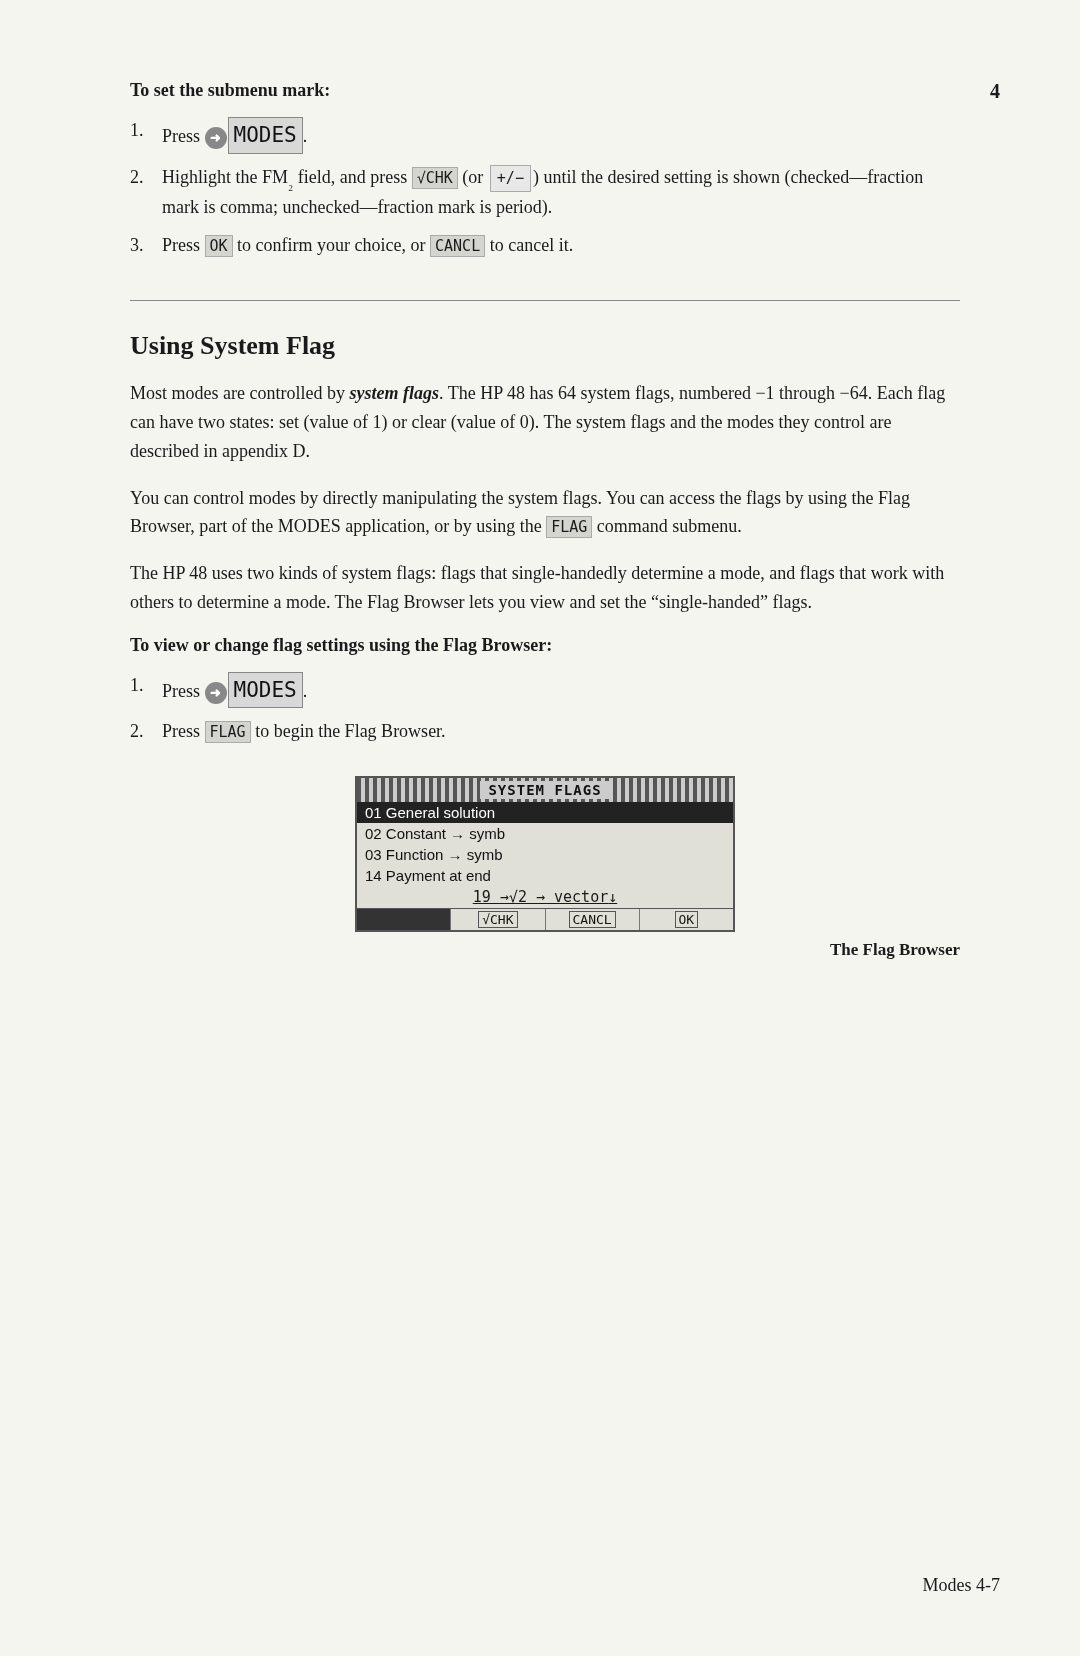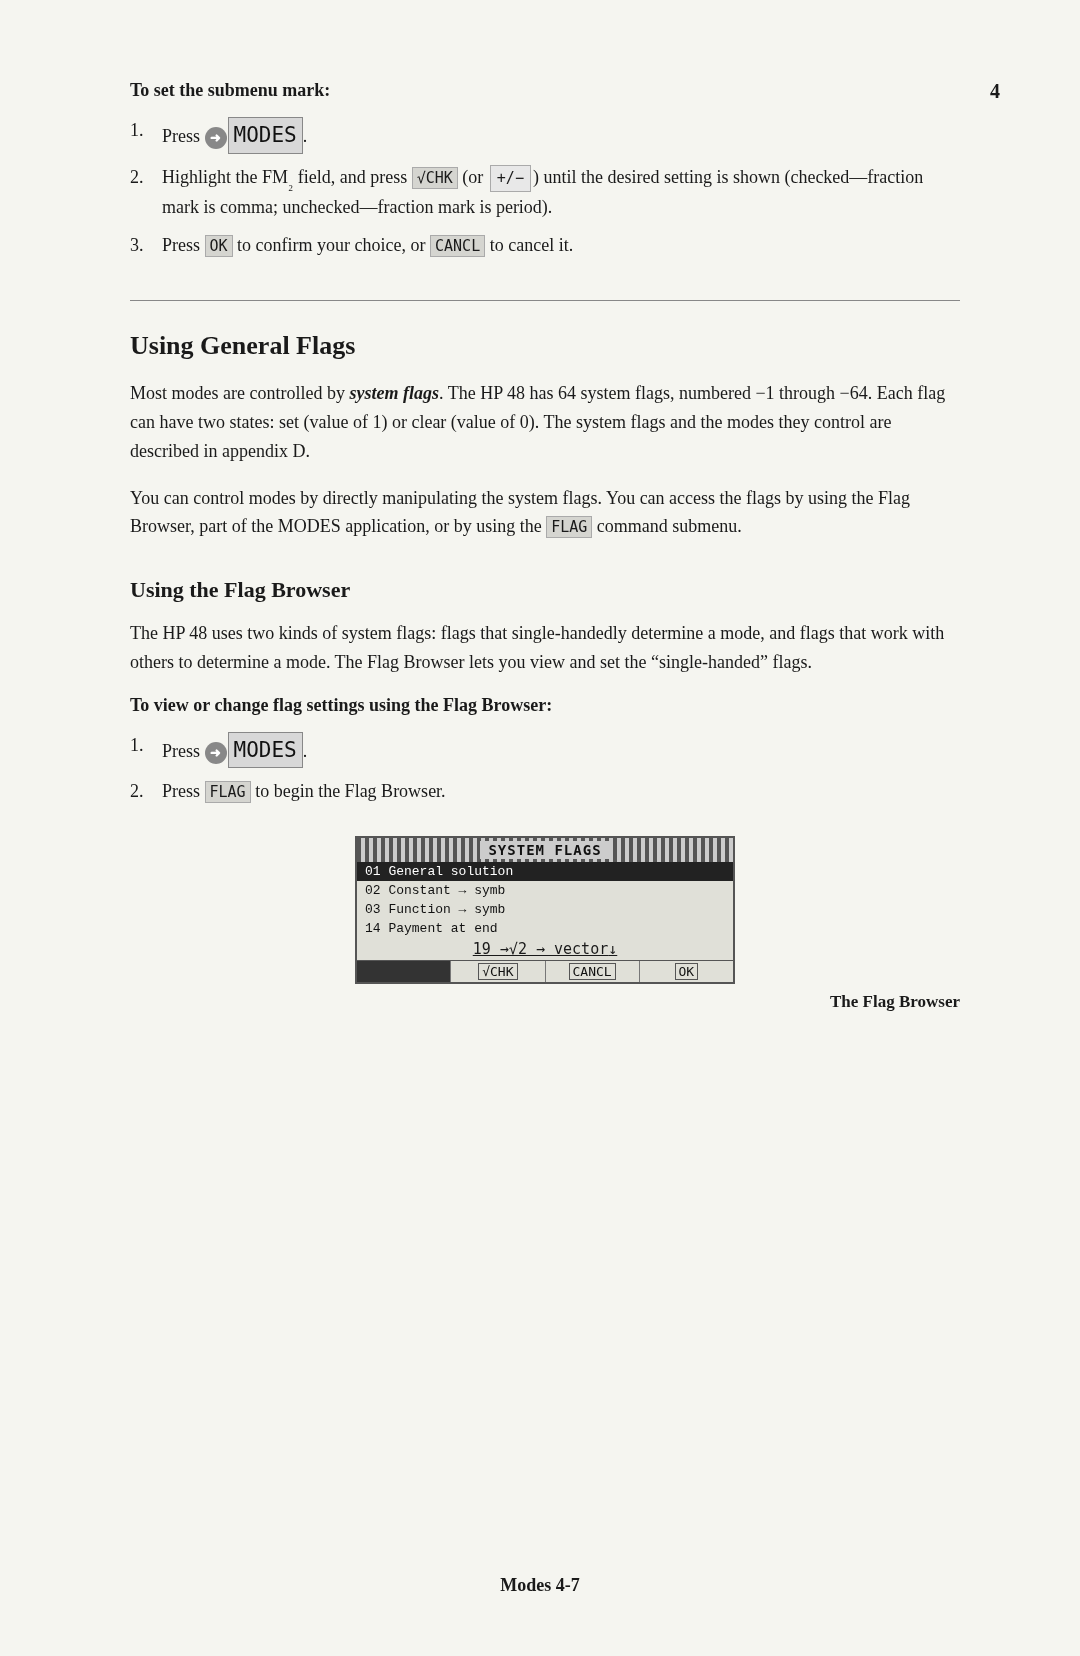--- a/index.html
+++ b/index.html
@@ -161,22 +161,22 @@
     }
 
     .fb-title-text {
       background: #ccc;
       display: inline-block;
       padding: 1px 8px;
     }
 
     .fb-row {
       padding: 2px 8px;
-      font-family: Liberation Mono, monospace;
-      font-size: 13px;
+      font-family: Liberation Sans, sans-serif;
+      font-size: 15px;
       color: #111;
       background: #e0e0d8;
       white-space: pre;
     }
 
     .fb-row-selected {
       background: #222;
       color: #fff;
     }
 
@@ -226,24 +226,24 @@
       margin-top: 6px;
       margin-bottom: 30px;
     }
 
     .footer-bar {
       position: absolute;
       bottom: 60px;
       left: 0;
       right: 0;
       display: flex;
-      justify-content: center;
+      justify-content: flex-end;
       padding: 0 80px;
       font-size: 18px;
-      font-weight: bold;
+      font-weight: normal;
     }
 
     .mono-inline {
       font-family: monospace;
       background: #d5d5d0;
       padding: 1px 4px;
       border: 1px solid #aaa;
       font-size: 15px;
     }
   </style>
@@ -278,31 +278,30 @@
           Press <span class="mono-inline">OK</span> to confirm your choice, or <span class="mono-inline">CANCL</span> to cancel it.
         </span>
       </li>
 
     </ol>
   </div>
 
   <hr class="divider">
 
   <div class="section">
-    <div class="section-heading">Using General Flags</div>
+    <div class="section-heading">Using System Flag</div>
     <p class="body-text">
       Most modes are controlled by <span class="italic-bold">system flags</span>. The HP 48 has 64 system flags, numbered −1 through −64. Each flag can have two states: set (value of 1) or clear (value of 0). The system flags and the modes they control are described in appendix D.
     </p>
     <p class="body-text">
       You can control modes by directly manipulating the system flags. You can access the flags by using the Flag Browser, part of the MODES application, or by using the <span class="mono-inline">FLAG</span> command submenu.
     </p>
   </div>
 
   <div class="section">
-    <div class="sub-heading">Using the Flag Browser</div>
     <p class="body-text">
       The HP 48 uses two kinds of system flags: flags that single-handedly determine a mode, and flags that work with others to determine a mode. The Flag Browser lets you view and set the “single-handed” flags.
     </p>
 
     <div class="bold-label">To view or change flag settings using the Flag Browser:</div>
 
     <ol class="step-list">
 
       <li>
         <span class="step-num">1.</span>

